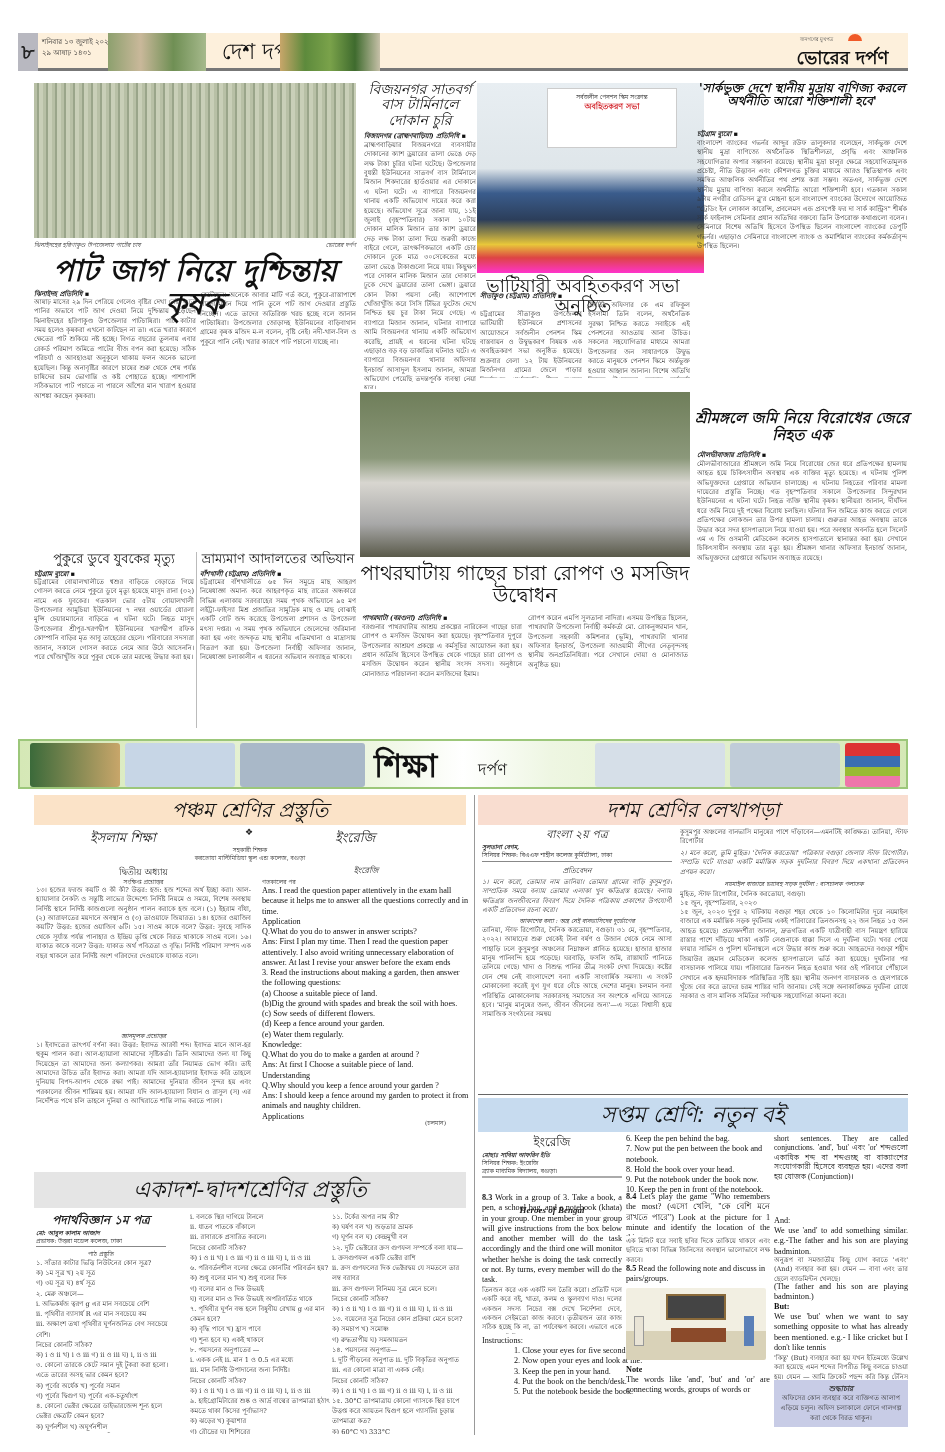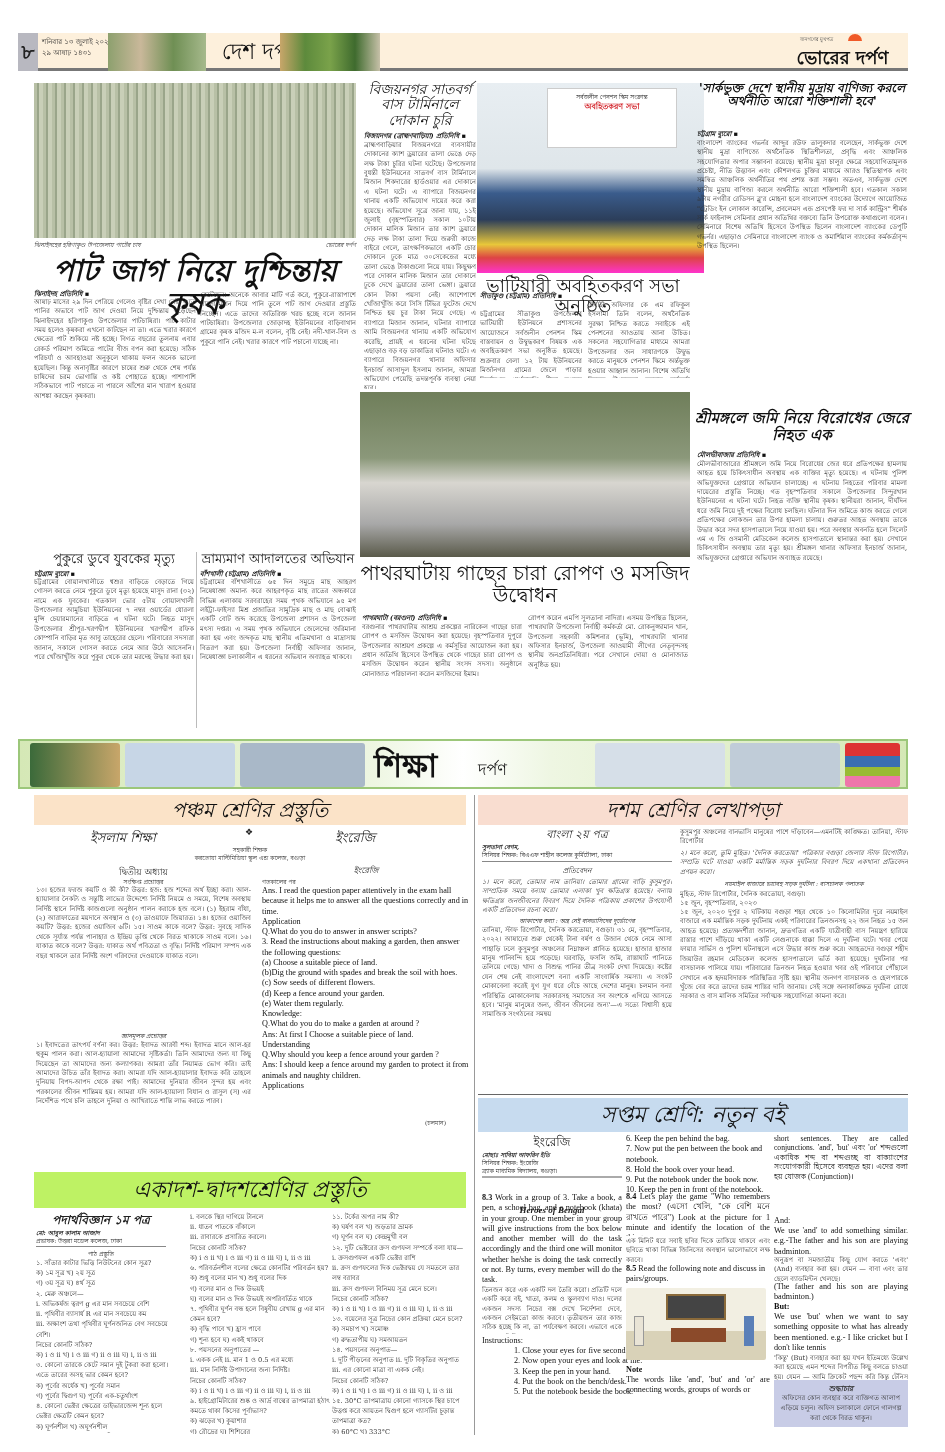--- a/index.html
+++ b/index.html
@@ -118,20 +118,21 @@
 <div class="abs" style="left:36px;top:878px;width:215px;text-align:center;font-size:6px;color:#333;">সংক্ষিপ্ত প্রশ্নোত্তর</div>
 <div class="abs txt" style="left:36px;top:886px;width:215px;height:142px;">১৩। হজের ফরজ কয়টি ও কী কী? উত্তর: হজ: হজ শব্দের অর্থ ইচ্ছা করা। আল-হ্যায়ালার নৈকট্য ও সন্তুষ্টি লাভের উদ্দেশ্যে নির্দিষ্ট নিয়মে ও সময়ে, বিশেষ অবস্থায় নির্দিষ্ট স্থানে নির্দিষ্ট কাজগুলো অনুষ্ঠান পালন করাকে হজ বলে। (১) ইহরাম বাঁধা, (২) আরাফাতের ময়দানে অবস্থান ও (৩) তাওয়াফে জিয়ারত। ১৪। হজের ওয়াজিব কয়টি? উত্তর: হজের ওয়াজিব ৬টি। ১৫। সাওম কাকে বলে? উত্তর: সুবহে সাদিক থেকে সূর্যাস্ত পর্যন্ত পানাহার ও ইন্দ্রিয় তৃপ্তি থেকে বিরত থাকাকে সাওম বলে। ১৬। যাকাত কাকে বলে? উত্তর: যাকাত অর্থ পবিত্রতা ও বৃদ্ধি। নির্দিষ্ট পরিমাণ সম্পদ এক বছর থাকলে তার নির্দিষ্ট অংশ গরিবদের দেওয়াকে যাকাত বলে।</div>
 <div class="abs" style="left:36px;top:1032px;width:215px;text-align:center;font-size:6px;font-style:italic;">জ্ঞানমূলক প্রশ্নোত্তর</div>
 <div class="abs txt" style="left:36px;top:1041px;width:215px;height:88px;">১। ইবাদতের তাৎপর্য বর্ণনা কর। উত্তর: ইবাদত আরবী শব্দ। ইবাদত মানে আল-হর হুকুম পালন করা। আল-হ্যায়ালা আমাদের সৃষ্টিকর্তা। তিনি আমাদের জন্য যা কিছু দিয়েছেন তা আমাদের জন্য কল্যাণকর। আমরা তাঁর নিয়ামত ভোগ করি। তাই আমাদের উচিত তাঁর ইবাদত করা। আমরা যদি আল-হ্যায়ালার ইবাদত করি তাহলে দুনিয়ায় বিপদ-আপদ থেকে রক্ষা পাই। আমাদের দুনিয়ার জীবন সুন্দর হয় এবং পরকালের জীবন শান্তিময় হয়। আমরা যদি আল-হ্যায়ালা বিধান ও রাসুল (স) এর নির্দেশিত পথে চলি তাহলে দুনিয়া ও আখিরাতে শান্তি লাভ করতে পারব।</div>
 <div class="abs" style="left:262px;top:866px;width:208px;text-align:center;font-size:8px;font-style:italic;">ইংরেজি</div>
 <div class="abs" style="left:262px;top:878px;font-size:6px;color:#333;">গতকালের পর</div>
 <div class="abs en" id="class5-english" style="left:262px;top:886px;width:208px;height:235px;">
     <div>Ans. I read the question paper attentively in the exam hall because it helps me to answer all the questions correctly and in time.</div>
     <div>Application</div>
     <div>Q.What do you do to answer in answer scripts?</div>
+    <div>Ans: First I plan my time. Then I read the question paper attentively. I also avoid writing unnecessary elaboration of answer. At last I revise your answer before the exam ends</div>
     <div>3. Read the instructions about making a garden, then answer the following questions:</div>
     <div>(a) Choose a suitable piece of land.</div>
     <div>(b)Dig the ground with spades and break the soil with hoes.</div>
     <div>(c) Sow seeds of different flowers.</div>
     <div>(d) Keep a fence around your garden.</div>
     <div>(e) Water them regularly.</div>
     <div>Knowledge:</div>
     <div>Q.What do you do to make a garden at around ?</div>
     <div>Ans: At first I Choose a suitable piece of land.</div>
     <div>Understanding</div>
@@ -211,21 +212,21 @@
 <div class="abs en" style="left:774px;top:1302px;font-weight:bold;">But:</div>
 <div class="abs en" style="left:774px;top:1312px;width:134px;text-align:justify;">We use 'but' when we want to say something opposite to what has already been mentioned. e.g.- I like cricket but I don't like tennis</div>
 <div class="abs txt" style="left:774px;top:1354px;width:134px;height:26px;">'কিন্তু' (But) ব্যবহার করা হয় যখন ইতিমধ্যে উল্লেখ করা হয়েছে এমন শব্দের বিপরীত কিছু বলতে চাওয়া হয়। যেমন — আমি ক্রিকেট পছন্দ করি কিন্তু টেনিস পছন্দ করি না।</div>
 <div class="abs en" style="left:774px;top:1380px;width:134px;">(I like cricket but I don't like tennis.)</div>
 
 <div class="abs box-note" style="left:774px;top:1380px;width:134px;top:1380px;position:absolute;margin-top:0;" id="tipbox">
   <div style="font-weight:bold;font-style:italic;font-size:7.5px;">শুদ্ধাচার</div>
   <div>অফিসের কোন ব্যবহার করে ব্যক্তিগত আলাপ এড়িয়ে চলুন। অফিস চলাকালে ফোনে গালগল্প করা থেকে বিরত থাকুন।</div>
 </div>
 
-<div class="banner" style="left:34px;top:1172px;width:432px;height:36px;background:#bef264;font-size:22px;">একাদশ-দ্বাদশশ্রেণির প্রস্তুতি</div>
+<div class="banner" style="left:34px;top:1172px;width:432px;height:36px;background:#e5e5e5;font-size:22px;">একাদশ-দ্বাদশশ্রেণির প্রস্তুতি</div>
 <div class="abs" style="left:36px;top:1212px;width:130px;text-align:center;font-size:12px;font-style:italic;font-weight:bold;">পদার্থবিজ্ঞান ১ম পত্র</div>
 <div class="abs" style="left:36px;top:1229px;font-size:6px;font-weight:bold;font-style:italic;">মো: আবুল কালাম আজাদ</div>
 <div class="abs" style="left:36px;top:1237px;width:130px;font-size:6px;border-bottom:1px solid #888;padding-bottom:1px;">প্রভাষক: উত্তরা মডেল কলেজ, ঢাকা</div>
 <div class="abs" style="left:36px;top:1250px;width:130px;text-align:center;font-size:6px;">পাঠ প্রস্তুতি</div>
 <div class="abs qcol" id="phys-col1" style="left:36px;top:1258px;width:140px;height:175px;">
     <div>১. সাঁতার কাটার ভিত্তি নিউটনের কোন সূত্র?</div>
     <div>ক) ১ম সূত্র   খ) ২য় সূত্র</div>
     <div>গ) ৩য় সূত্র   ঘ) ৪র্থ সূত্র</div>
     <div>২. মেরু অঞ্চলে—</div>
     <div>i. অভিকর্ষজ ত্বরণ g এর মান সবচেয়ে বেশি</div>

